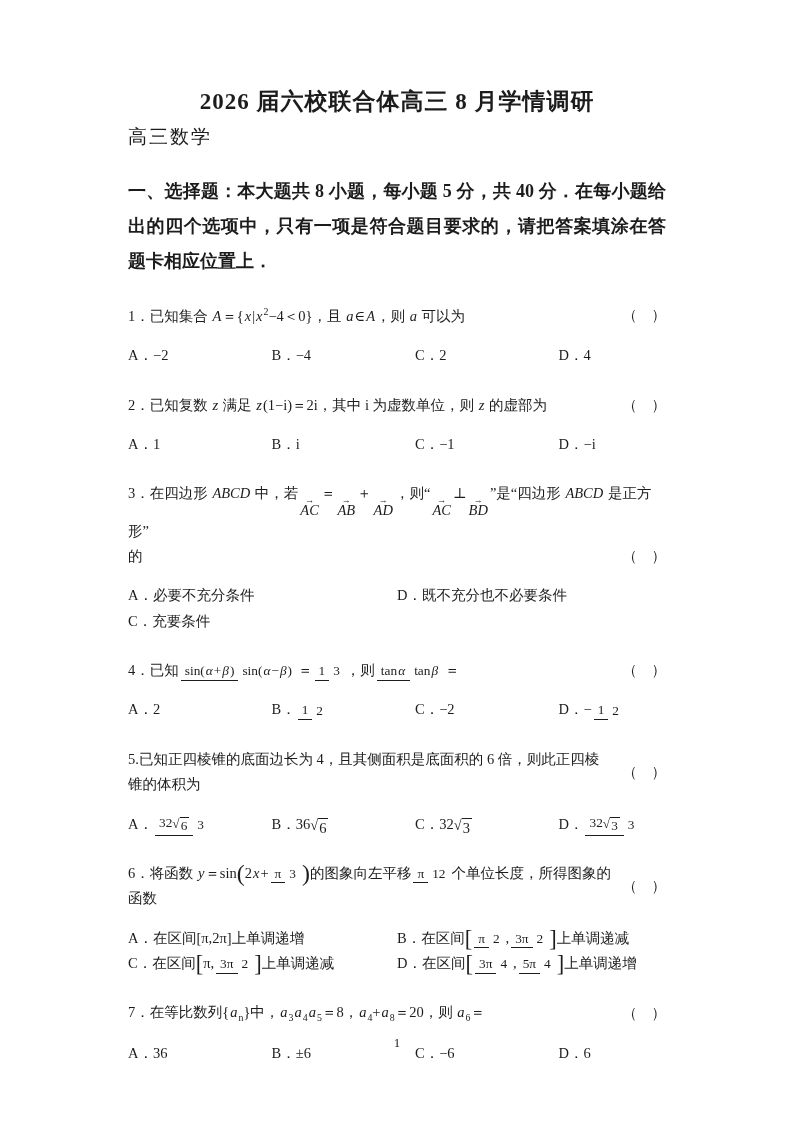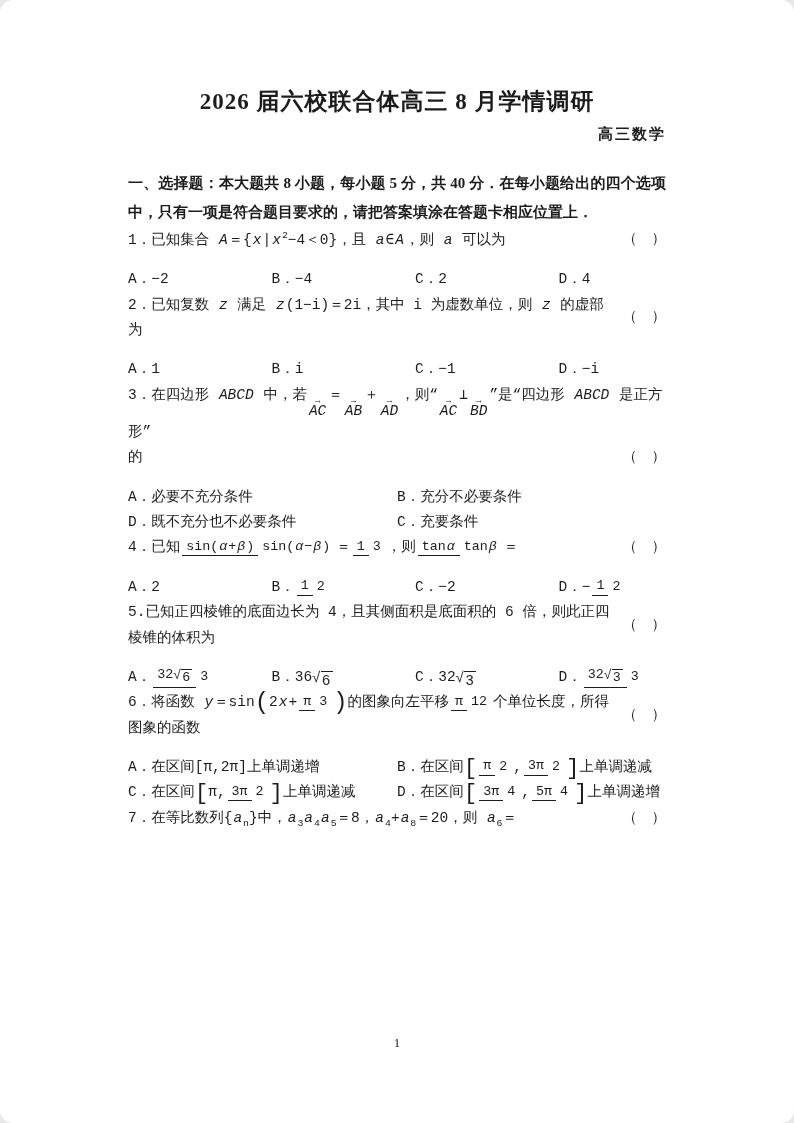--- a/index.html
+++ b/index.html
@@ -1,35 +1,34 @@
 <!DOCTYPE html>
 <html><head>
 <meta charset="utf-8">
 <style>
   html,body{margin:0;padding:0;background:#e8e8e8;}
   .page{
     width:794px;height:1123px;margin:0 auto;background:#ffffff;
     position:relative;overflow:hidden;color:#1c1c1c;
     font-family:"Liberation Serif","DejaVu Serif",serif;
-    border-radius:13px;
   }
   .content{padding:86px 128px 0 128px;}
   h1.title{
     margin:0;text-align:center;font-size:23px;font-weight:bold;
     line-height:1.35;letter-spacing:1px;
   }
   h2.subtitle{
-    margin:8px 0 0 0;text-align:right;font-size:15px;font-weight:bold;
+    margin:8px 0 0 0;text-align:left;font-size:19px;font-weight:normal;
     line-height:1.3;letter-spacing:2px;
   }
   .section-intro{
-    margin:24px 0 0 0;font-size:15px;font-weight:bold;line-height:1.95;
+    margin:24px 0 0 0;font-size:18px;font-weight:bold;line-height:1.95;
     text-align:justify;
   }
-  .question{font-size:14.5px;line-height:1.75;font-family:Liberation Mono, monospace;}
+  .question{margin-top:24px;font-size:14.5px;line-height:1.75;}
   .stem-line{display:flex;justify-content:space-between;align-items:center;gap:10px;}
   .stem{flex:1;min-width:0;}
   .bracket{white-space:nowrap;flex:0 0 auto;}
   .options{display:grid;margin-top:14px;align-items:center;}
   .cols4{grid-template-columns:repeat(4,1fr);gap:36px;}
   .cols2{grid-template-columns:repeat(2,1fr);}
   .opt{white-space:nowrap;}
 
   
   .mi{font-style:italic;padding:0 1px;}
@@ -113,21 +112,20 @@
               <span class="varrow">→</span>
               <span class="vbody">BD</span>
             </span>”是“四边形 <span class="mi">ABCD</span> 是正方形”</span>
       </div>
       <div class="stem-line">
         <span class="stem">的</span>
         <span class="bracket">（　）</span>
       </div>
       <div class="options cols2">
         <span class="opt">A．必要不充分条件</span>
-        <span class="opt">B．充分不必要条件</span>
         <span class="opt">D．既不充分也不必要条件</span>
         <span class="opt">C．充要条件</span>
       </div>
     </div>
 
     <div class="question">
       <div class="stem-line">
         <span class="stem">4．已知<span class="frac">
               <span class="fnum">sin(<span class="mi">α</span>+<span class="mi">β</span>)</span>
               <span class="fden">sin(<span class="mi">α</span>−<span class="mi">β</span>)</span>
@@ -217,18 +215,24 @@
               <span class="fden">4</span>
             </span><span class="bigb">]</span>上单调递增</span>
       </div>
     </div>
 
     <div class="question">
       <div class="stem-line">
         <span class="stem">7．在等比数列{<span class="mi">a</span><sub>n</sub>}中，<span class="mi">a</span><sub>3</sub><span class="mi">a</span><sub>4</sub><span class="mi">a</span><sub>5</sub>＝8，<span class="mi">a</span><sub>4</sub>+<span class="mi">a</span><sub>8</sub>＝20，则 <span class="mi">a</span><sub>6</sub>＝</span>
         <span class="bracket">（　）</span>
       </div>
+      <div class="options cols4">
+        <span class="opt">A．36</span>
+        <span class="opt">B．±6</span>
+        <span class="opt">C．−6</span>
+        <span class="opt">D．6</span>
+      </div>
     </div>
 
   </div>
 
   <div class="page-number">1</div>
 </div>
 
 </body></html>

